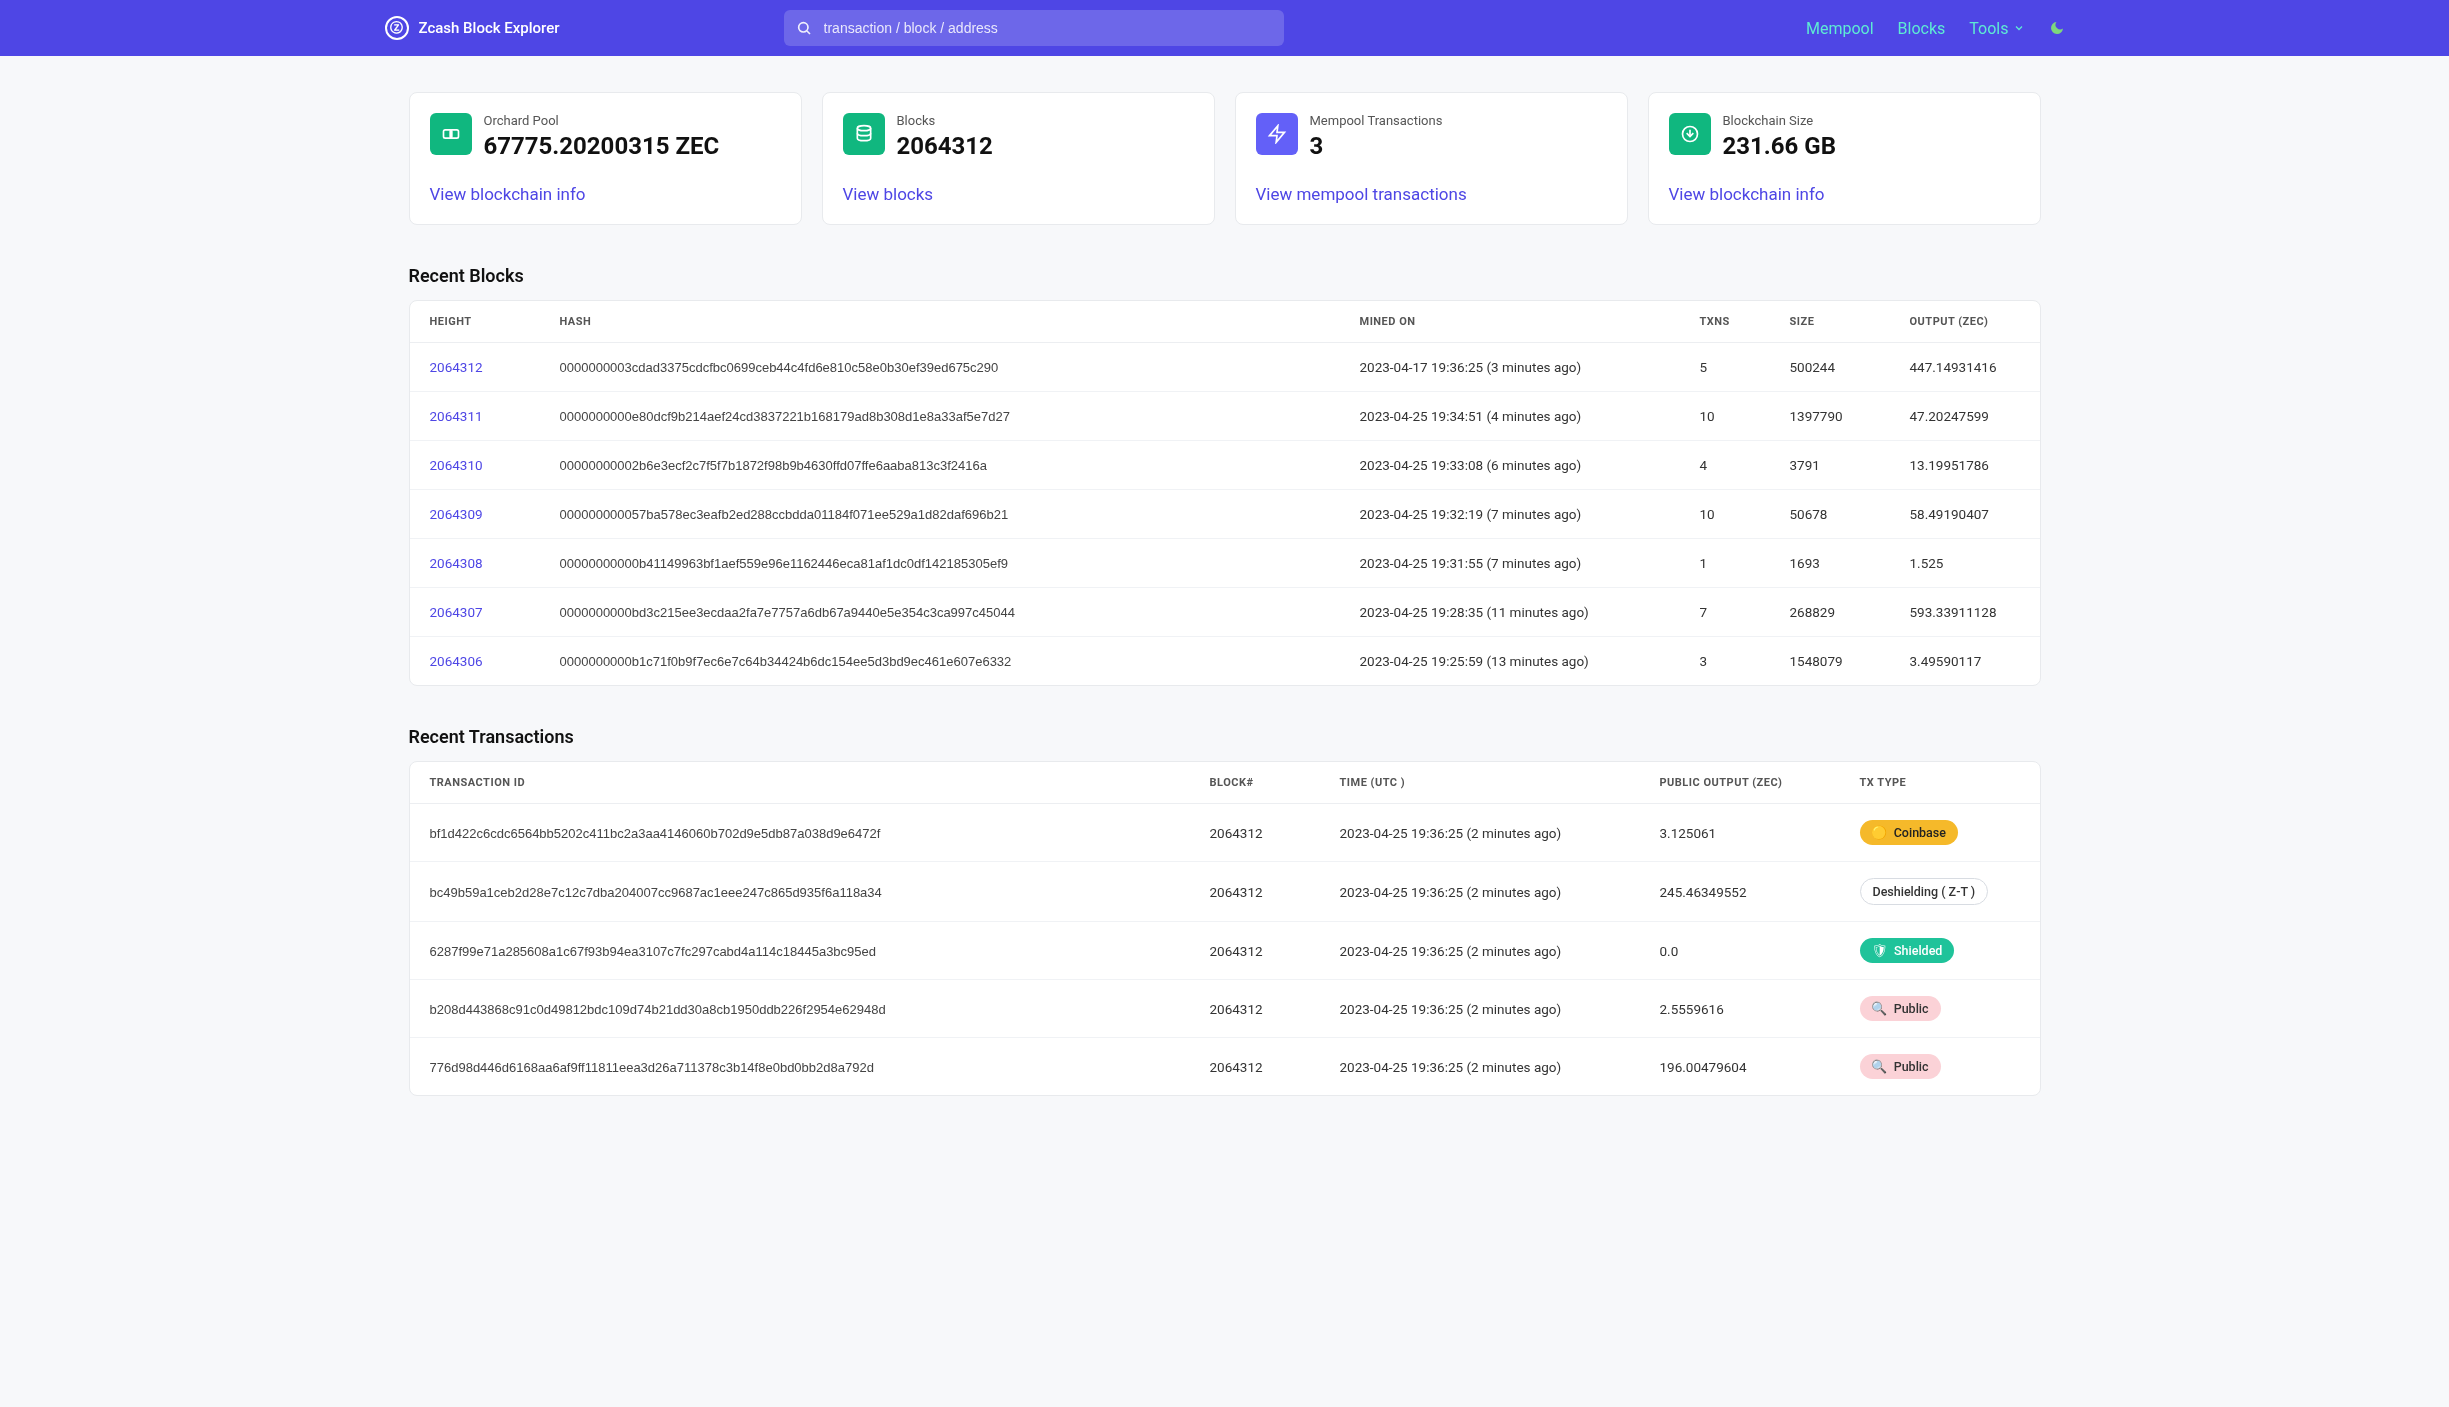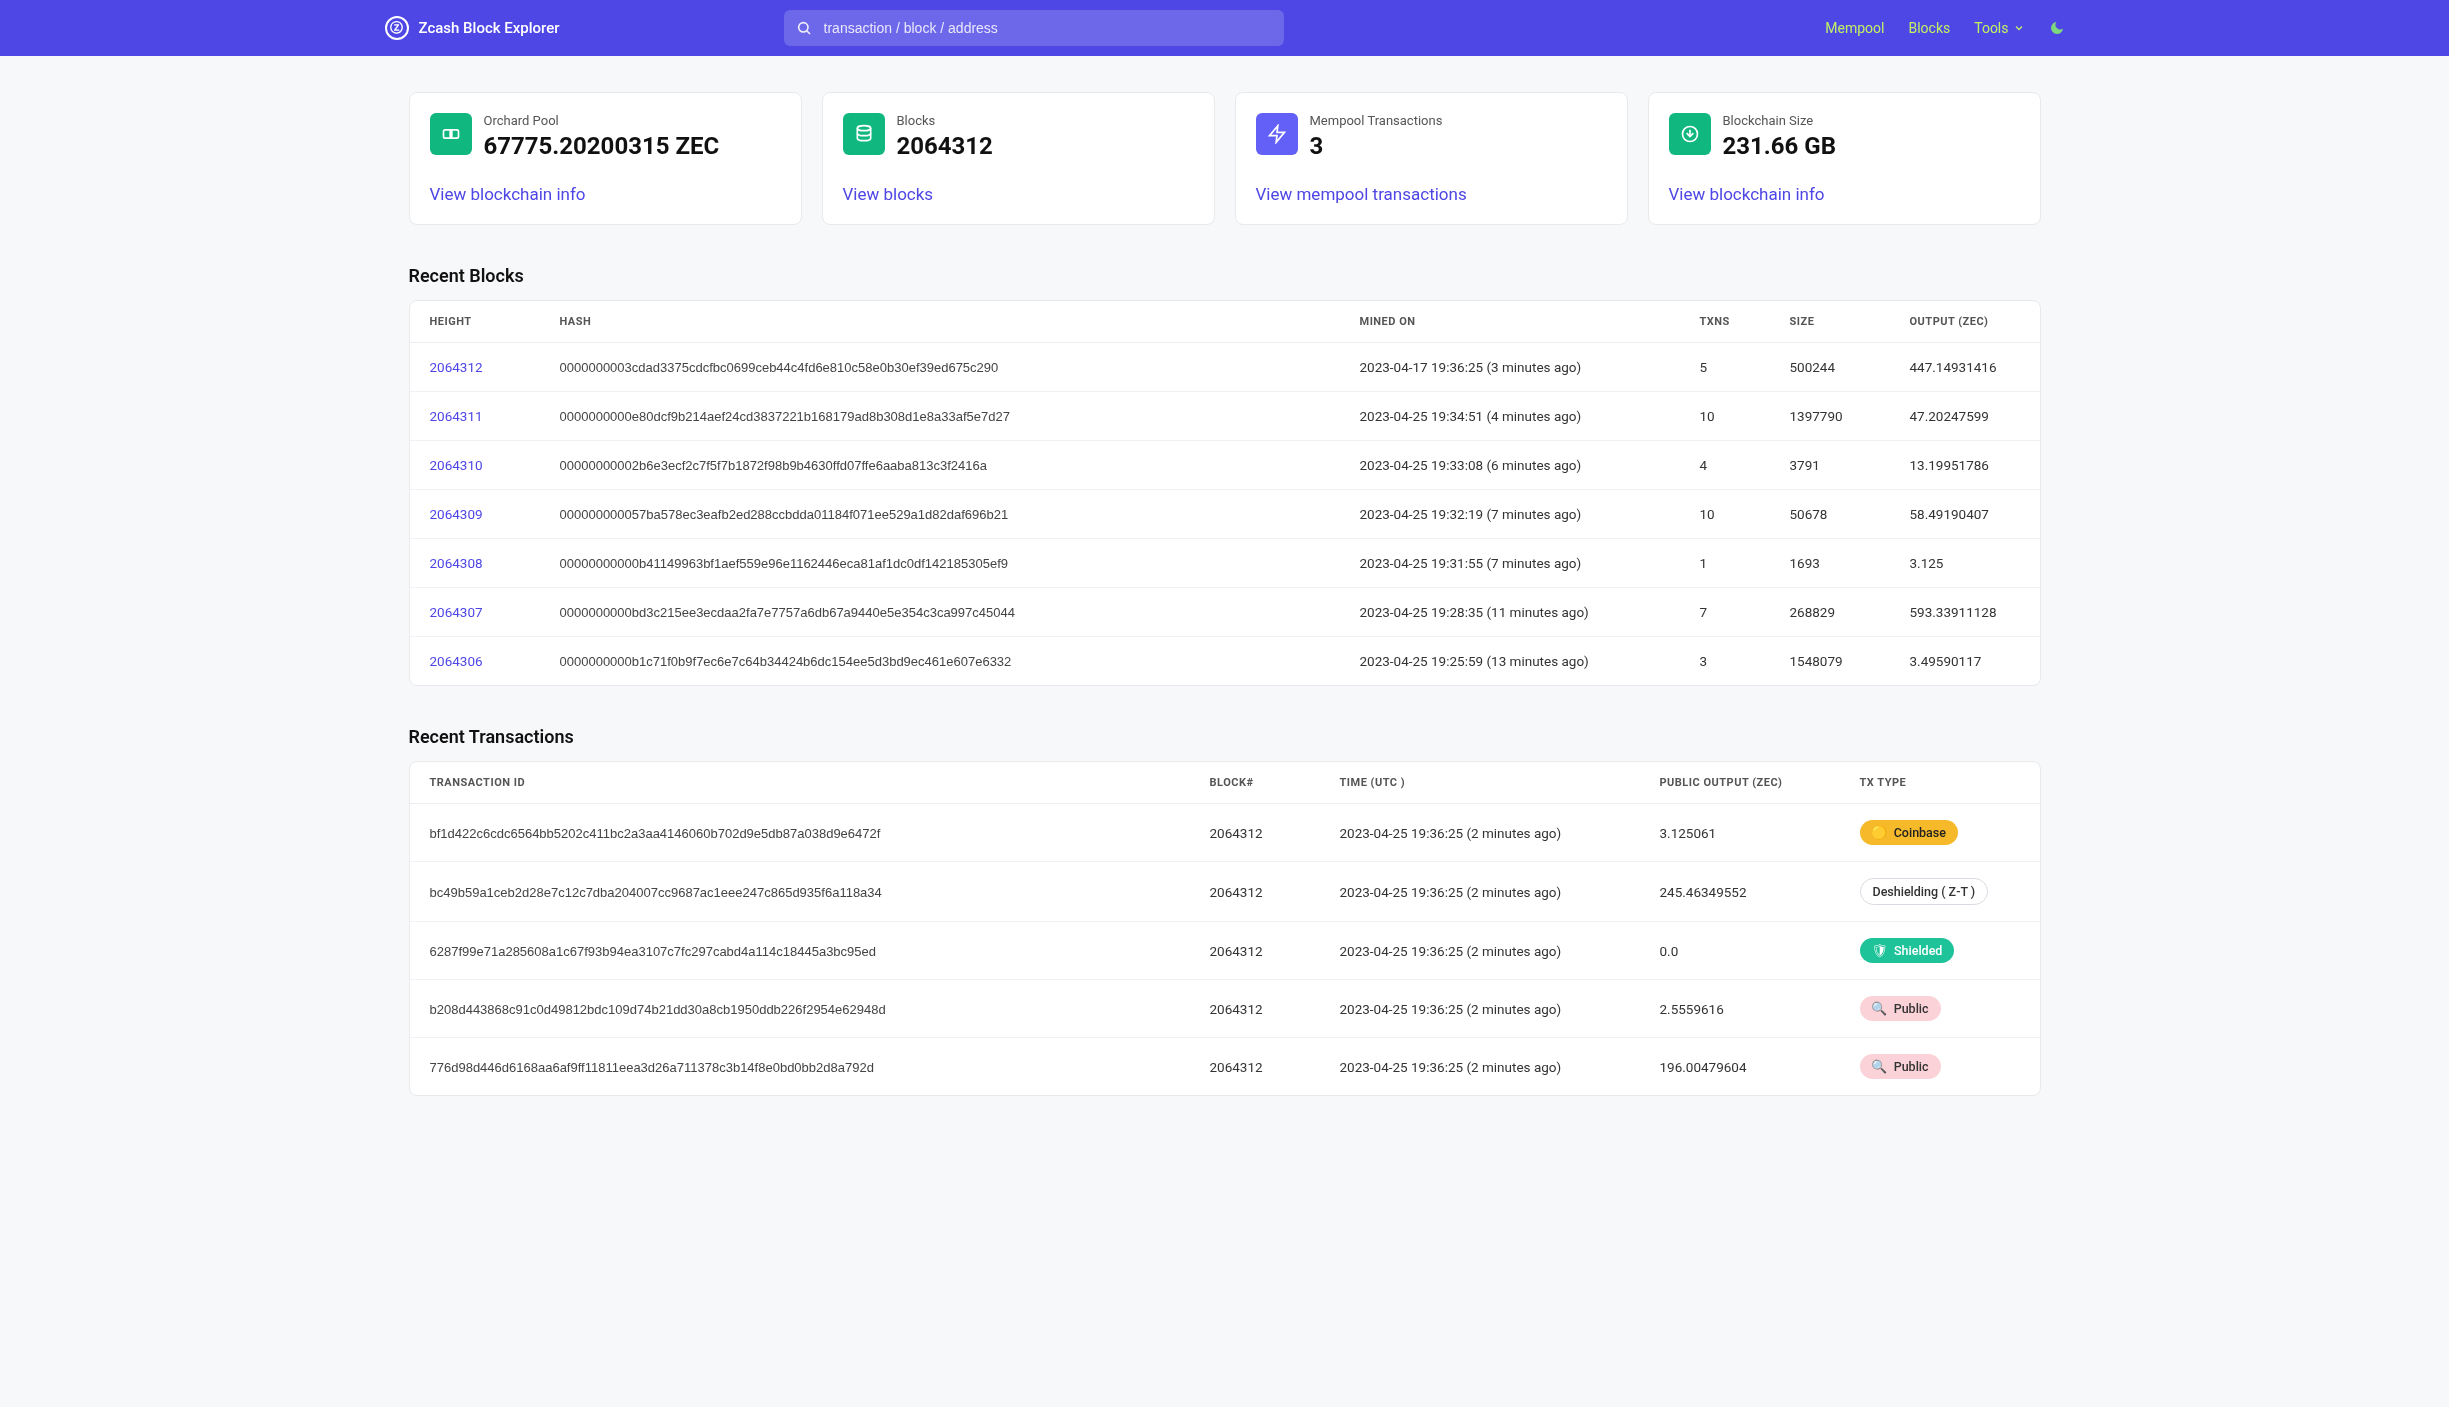--- a/index.html
+++ b/index.html
@@ -30,21 +30,21 @@
 .search-wrap { flex: 0 0 500px; margin-left: 200px; }
 .search {
   width: 100%; height: 36px; background: rgba(255,255,255,0.18);
   border: none; border-radius: 6px; padding: 0 14px 0 40px;
   color: #fff; font-size: 14px;
 }
 .search::placeholder { color: rgba(255,255,255,0.85); }
 .search-container { position: relative; }
 .search-icon { position: absolute; left: 12px; top: 50%; transform: translateY(-50%); color: #fff; opacity: 0.9; }
 .nav { margin-left: auto; display: flex; align-items: center; gap: 24px; }
-.nav a { color: #bef264; text-decoration: none; font-size: 14px; display: flex; align-items: center; gap: 4px; }
+.nav a { color: #5eead4; text-decoration: none; font-size: 16px; display: flex; align-items: center; gap: 4px; }
 .moon { color: #7dd87d; font-size: 16px; }
 
 .container { max-width: 1680px; margin: 0 auto; padding: 36px 24px; }
 
 .cards { display: grid; grid-template-columns: repeat(4, 1fr); gap: 20px; margin-bottom: 40px; }
 .card {
   background: #fff; border: 1px solid #e8eaed; border-radius: 8px;
   padding: 20px; display: flex; flex-direction: column;
 }
 .card-top { display: flex; gap: 12px; align-items: flex-start; margin-bottom: 24px; }
@@ -255,21 +255,21 @@
             <td>10</td>
             <td>50678</td>
             <td>58.49190407</td>
           </tr>
           <tr>
             <td><a href="#" class="link">2064308</a></td>
             <td class="hash">00000000000b41149963bf1aef559e96e1162446eca81af1dc0df142185305ef9</td>
             <td>2023-04-25 19:31:55 (7 minutes ago)</td>
             <td>1</td>
             <td>1693</td>
-            <td>3.125</td>
+            <td>1.525</td>
           </tr>
           <tr>
             <td><a href="#" class="link">2064307</a></td>
             <td class="hash">0000000000bd3c215ee3ecdaa2fa7e7757a6db67a9440e5e354c3ca997c45044</td>
             <td>2023-04-25 19:28:35 (11 minutes ago)</td>
             <td>7</td>
             <td>268829</td>
             <td>593.33911128</td>
           </tr>
           <tr>

